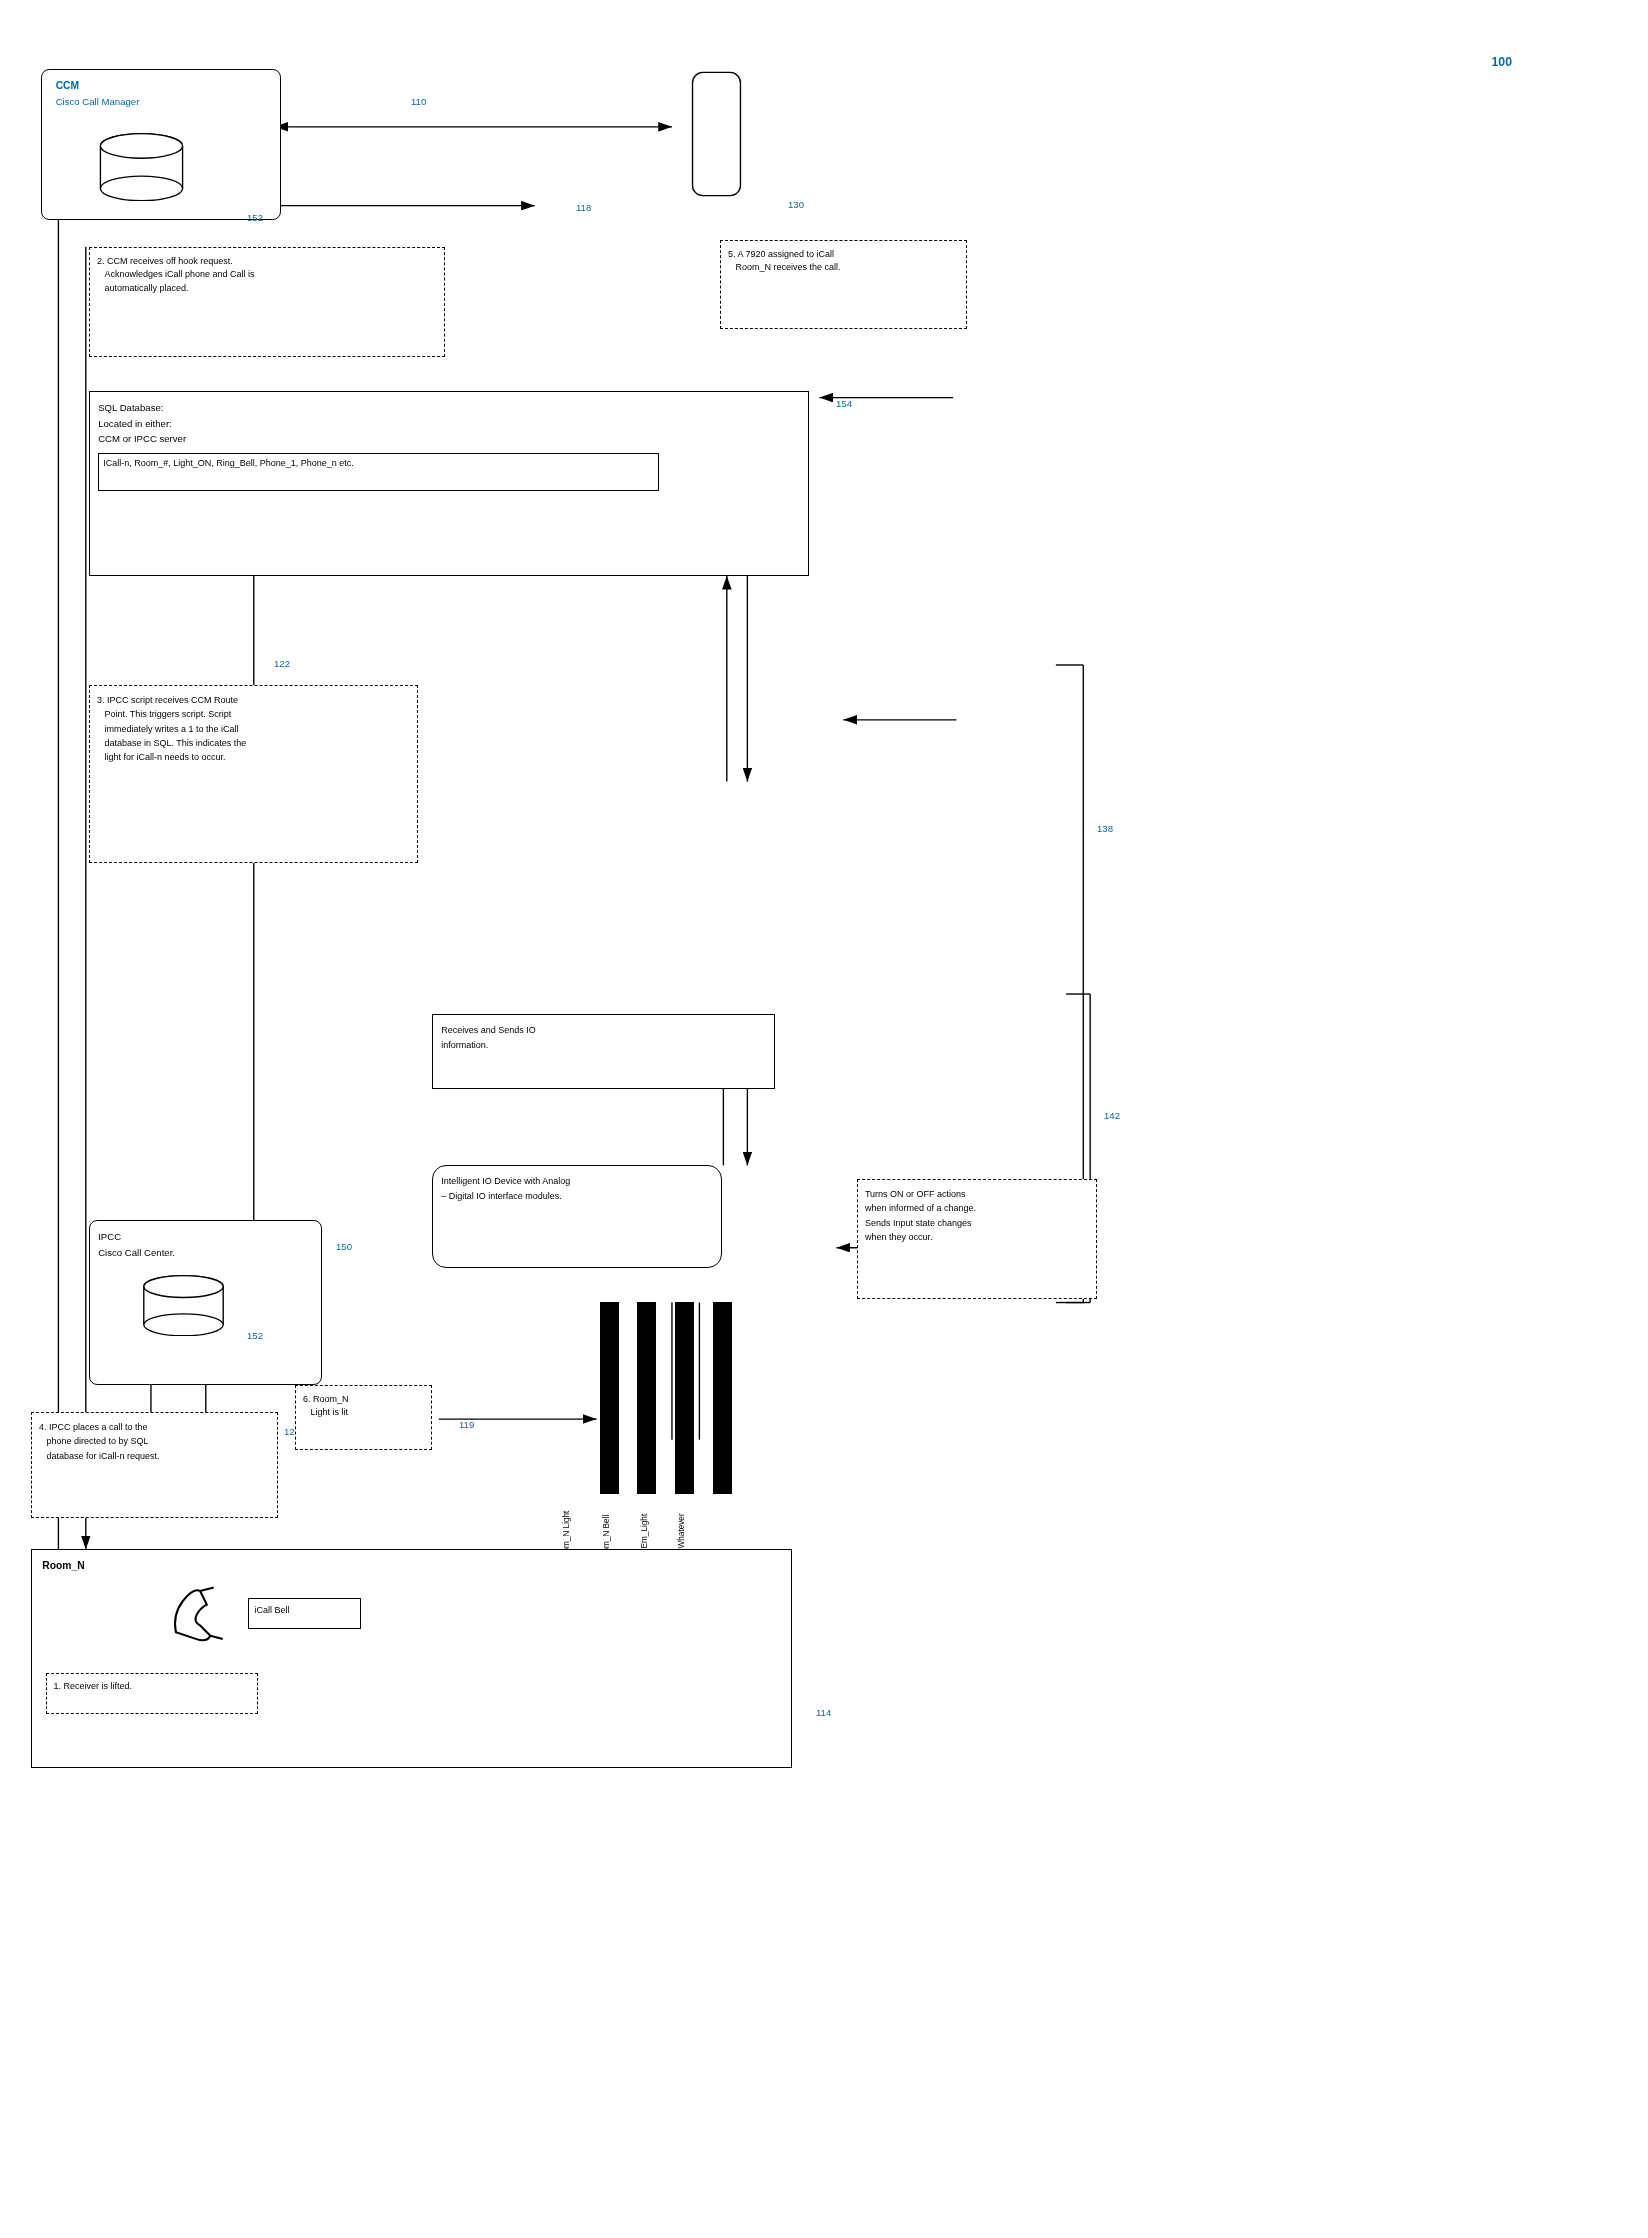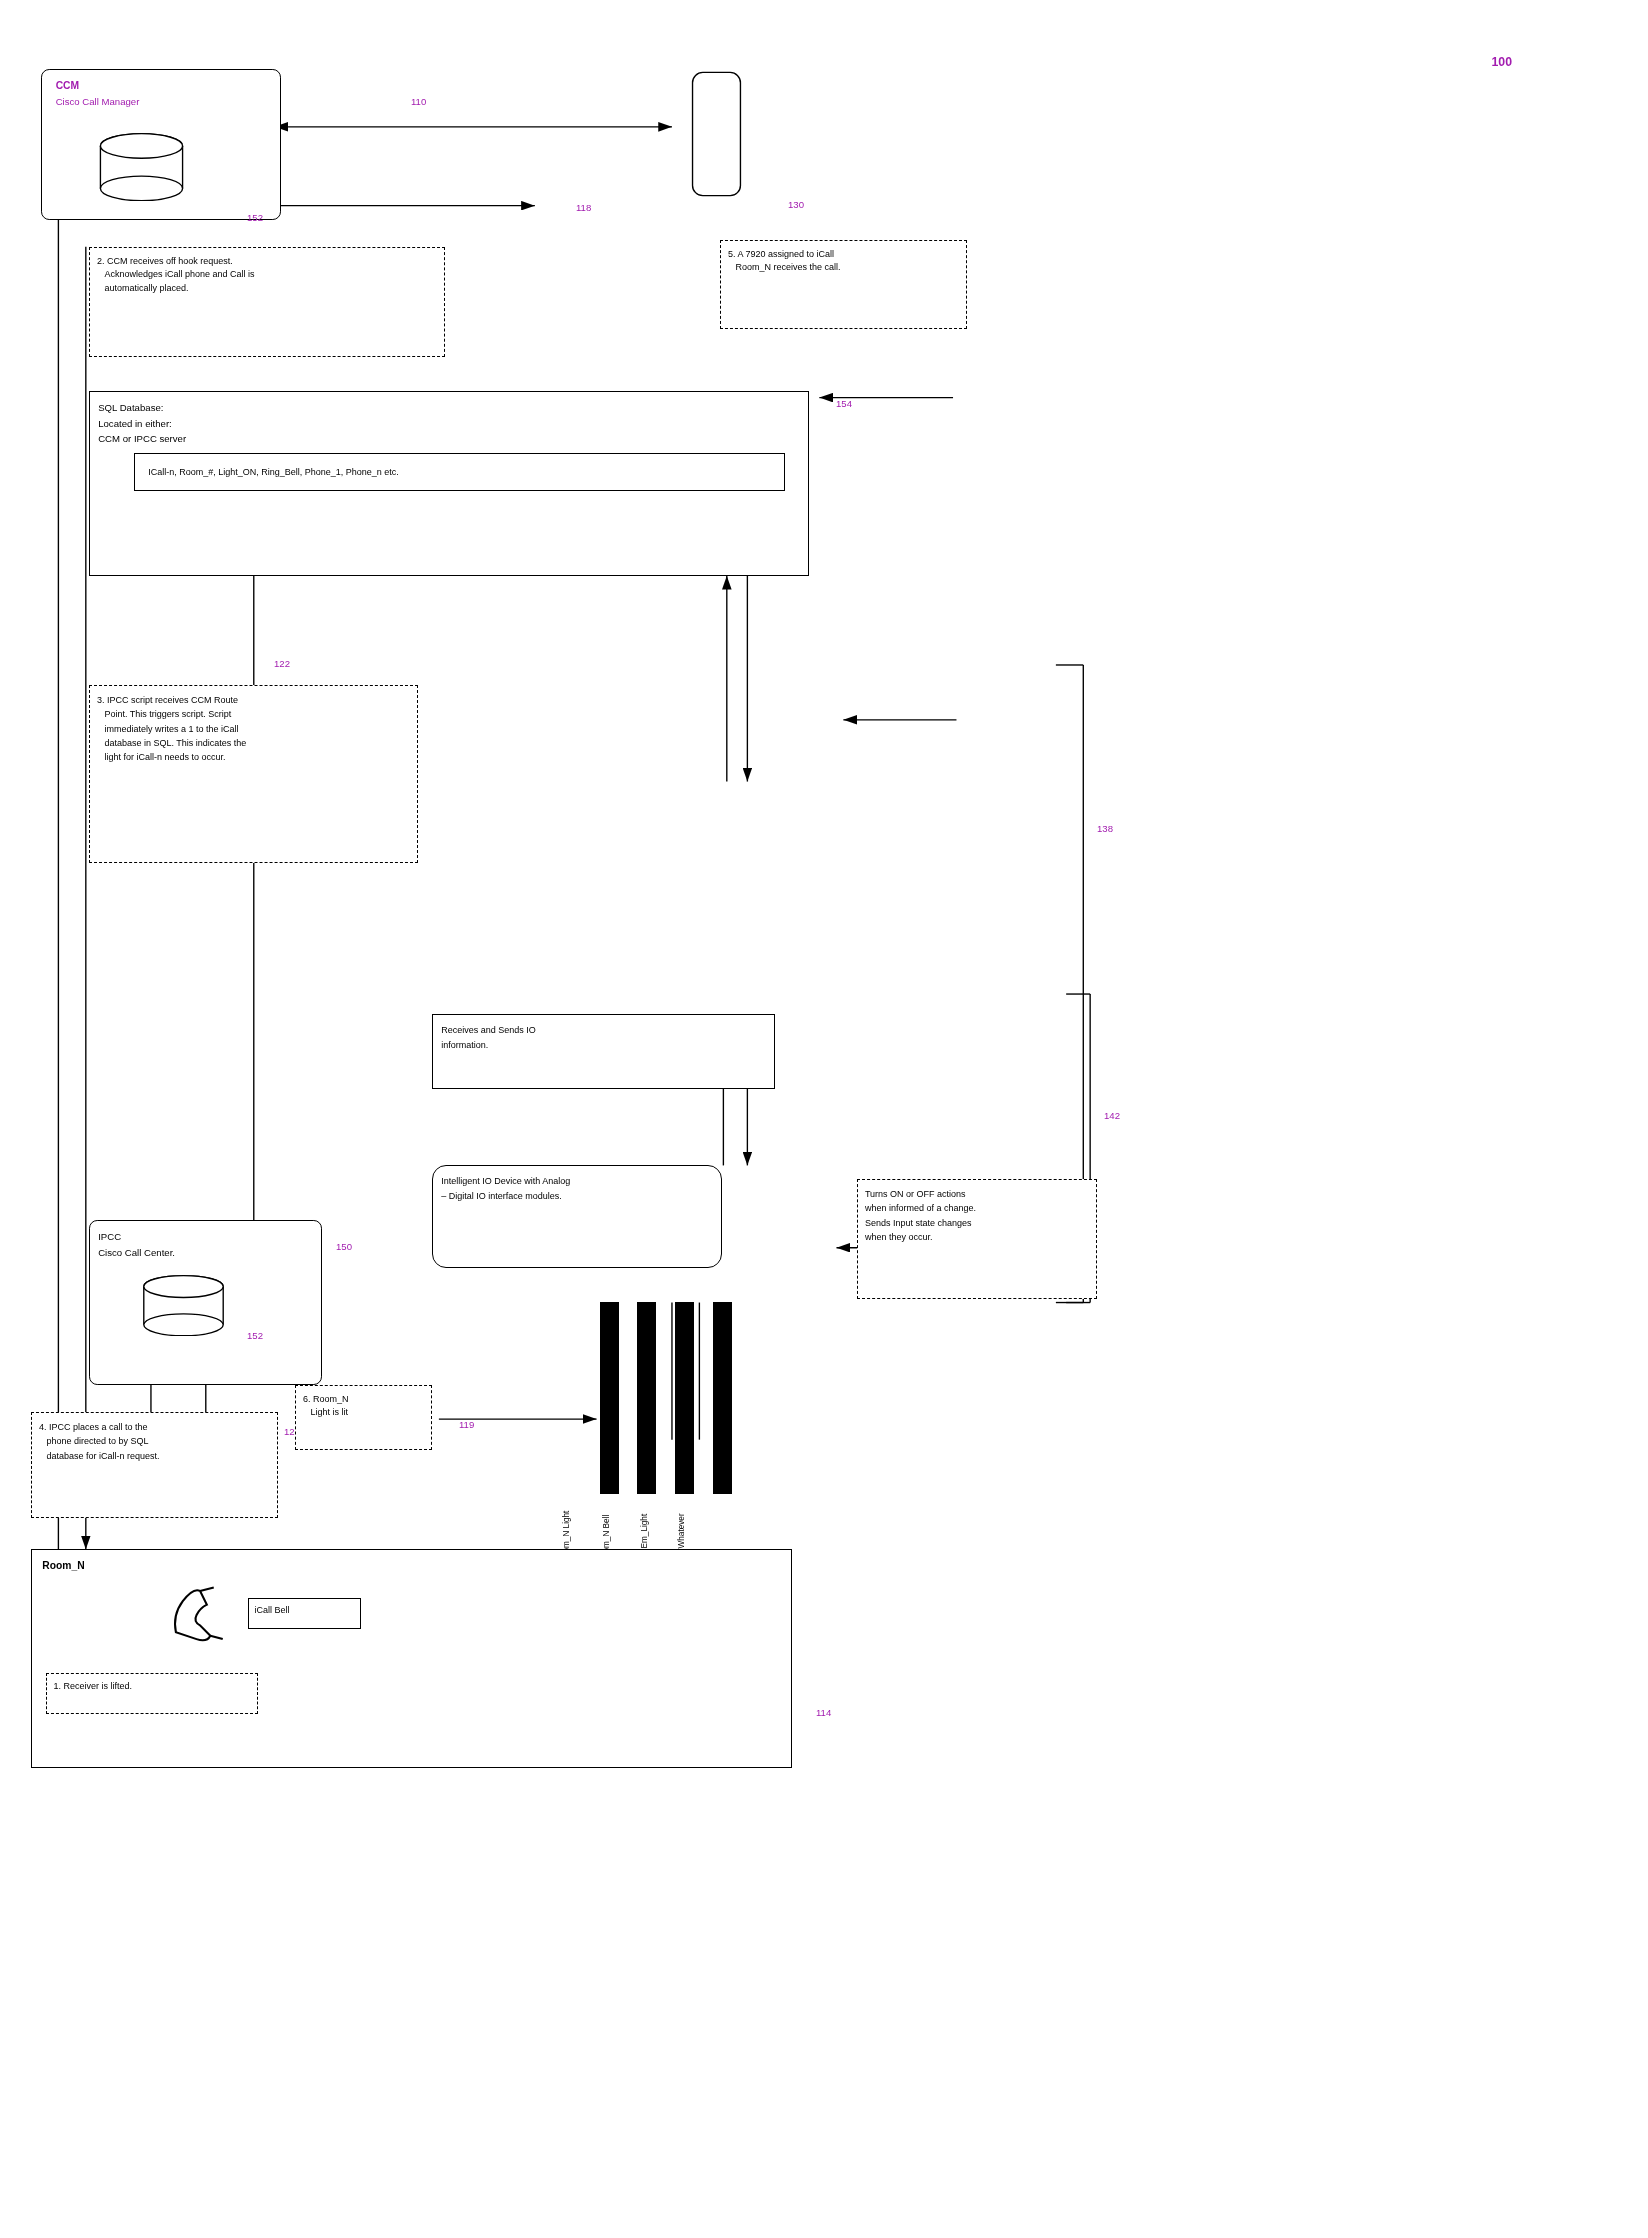--- a/index.html
+++ b/index.html
@@ -35,21 +35,21 @@
     }
     .rounded-box {
       position: absolute;
       border: 1.4px solid #000;
       border-radius: 8.2px;
       background: #fff;
     }
     .label {
       position: absolute;
       font-size: 9px;
-      color: #a21caf;
+      color: #0369a1;
       background: transparent;
     }
     
     svg.arrows {
       position: absolute;
       top: 0; left: 0;
       width: 1649px;
       height: 2239px;
       pointer-events: none;
     }
@@ -190,21 +190,21 @@
     </div>
   </div>
 
   <div class="box" style="left:89px; top:391px; width:720px; height:185px; padding:8.2px;">
     <div style="font-size:9.6px; line-height:1.6;">
       SQL Database:<br>
       Located in either:<br>
       CCM or IPCC server
     </div>
 
-    <div class="box" style="position:relative; left:0; top:6.9px; width:651px; height:38px; padding:13px; font-size:9px;margin-left:36px;">
+    <div class="box" style="position:relative; left:0; top:6.9px; width:561px; height:38px; padding:4px; font-size:9px;">
       <span>ICall-n, Room_#, Light_ON, Ring_Bell, Phone_1, Phone_n etc.</span>
     </div>
   </div>
 
   <div class="label" style="left:836px; top:398px; font-size:9.6px;">154</div>
 
 
   <div class="label" style="left:274px; top:658px; font-size:9.6px;">122</div>
 
   <div class="box-dashed" style="left:89px; top:685px; width:329px; height:178px; padding:6.9px;">

